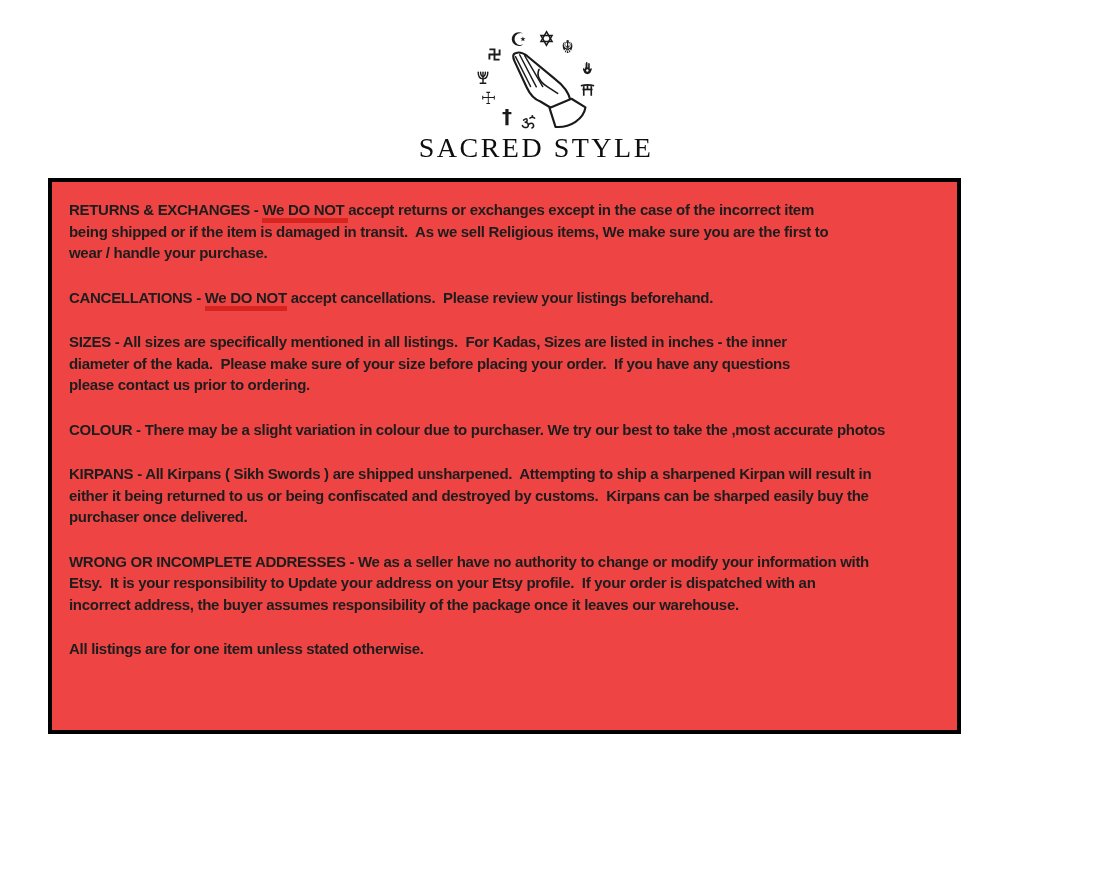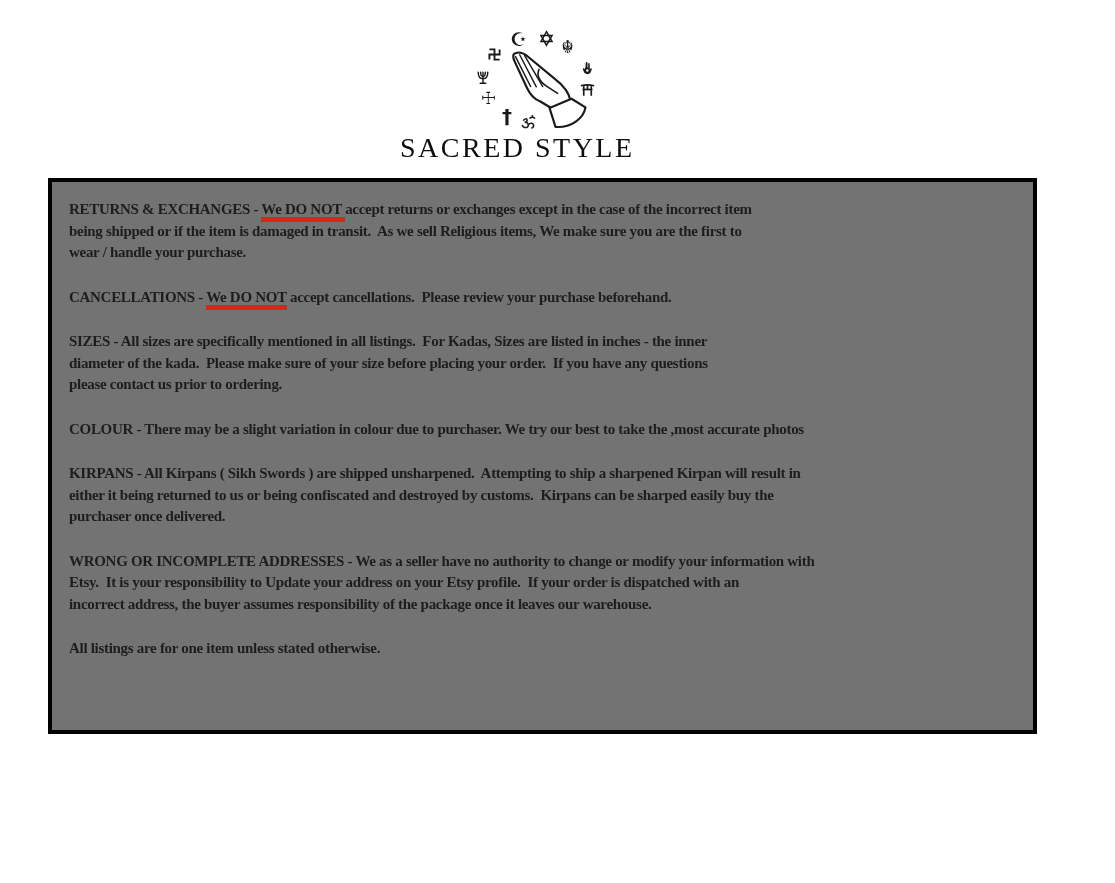--- a/index.html
+++ b/index.html
@@ -28,35 +28,35 @@
   .pos-hamsa{left:130px;top:36px;}
   .pos-torii{left:129px;top:58px;}
   .pos-om{left:70px;top:90px;}
   .pos-cross{left:52px;top:82px;font-size:20px;font-weight:bold;}
   .pos-jcross{left:31px;top:66px;font-size:17px;}
   .pos-menorah{left:25px;top:44px;}
   .pos-hands{left:44px;top:14px;}
 
   .logo-title{
     position:absolute;left:400px;top:132px;width:272px;
+    text-align:center;
     font-family:"Liberation Serif","DejaVu Serif",serif;
     font-size:28px;letter-spacing:2.5px;
     color:#0e0e0e;font-weight:500;
     white-space:nowrap;
   }
 
   
   .policy-box{
     position:absolute;left:48px;top:178px;
     box-sizing:border-box;
-    width:989px;height:556px;
+    width:913px;height:556px;
     border:4px solid #000000;
-    background:#737373;
+    background:#ef4444;
     padding:17px 8px 0 17px;
-    font-family:Liberation Serif, serif;
   }
   .policy-box p{
     margin:0 0 23px 0;
     font-size:15px;line-height:21.5px;
     font-weight:bold;
     letter-spacing:-0.3px;
     color:#1d1d1d;
     white-space:pre-wrap;
   }
   .policy-box p.signoff{
@@ -144,21 +144,21 @@
       </svg>
     </span>
   </div>
 
   <div class="logo-title">SACRED STYLE</div>
 
   <div class="policy-box" id="policy-content">
       <p><span>RETURNS &amp; EXCHANGES - </span><span class="red-underline">We DO NOT </span><span>accept returns or exchanges except in the case of the incorrect item
 being shipped or if the item is damaged in transit.  As we sell Religious items, We make sure you are the first to
 wear / handle your purchase.</span></p>
-      <p><span>CANCELLATIONS - </span><span class="red-underline">We DO NOT</span><span> accept cancellations.  Please review your purchase beforehand.</span></p>
+      <p><span>CANCELLATIONS - </span><span class="red-underline">We DO NOT</span><span> accept cancellations.  Please review your listings beforehand.</span></p>
       <p><span>SIZES - All sizes are specifically mentioned in all listings.  For Kadas, Sizes are listed in inches - the inner
 diameter of the kada.  Please make sure of your size before placing your order.  If you have any questions
 please contact us prior to ordering.</span></p>
       <p><span>COLOUR - There may be a slight variation in colour due to purchaser. We try our best to take the ,most accurate photos</span></p>
       <p><span>KIRPANS - All Kirpans ( Sikh Swords ) are shipped unsharpened.  Attempting to ship a sharpened Kirpan will result in
 either it being returned to us or being confiscated and destroyed by customs.  Kirpans can be sharped easily buy the
 purchaser once delivered.</span></p>
       <p><span>WRONG OR INCOMPLETE ADDRESSES - We as a seller have no authority to change or modify your information with
 Etsy.  It is your responsibility to Update your address on your Etsy profile.  If your order is dispatched with an
 incorrect address, the buyer assumes responsibility of the package once it leaves our warehouse.</span></p>

